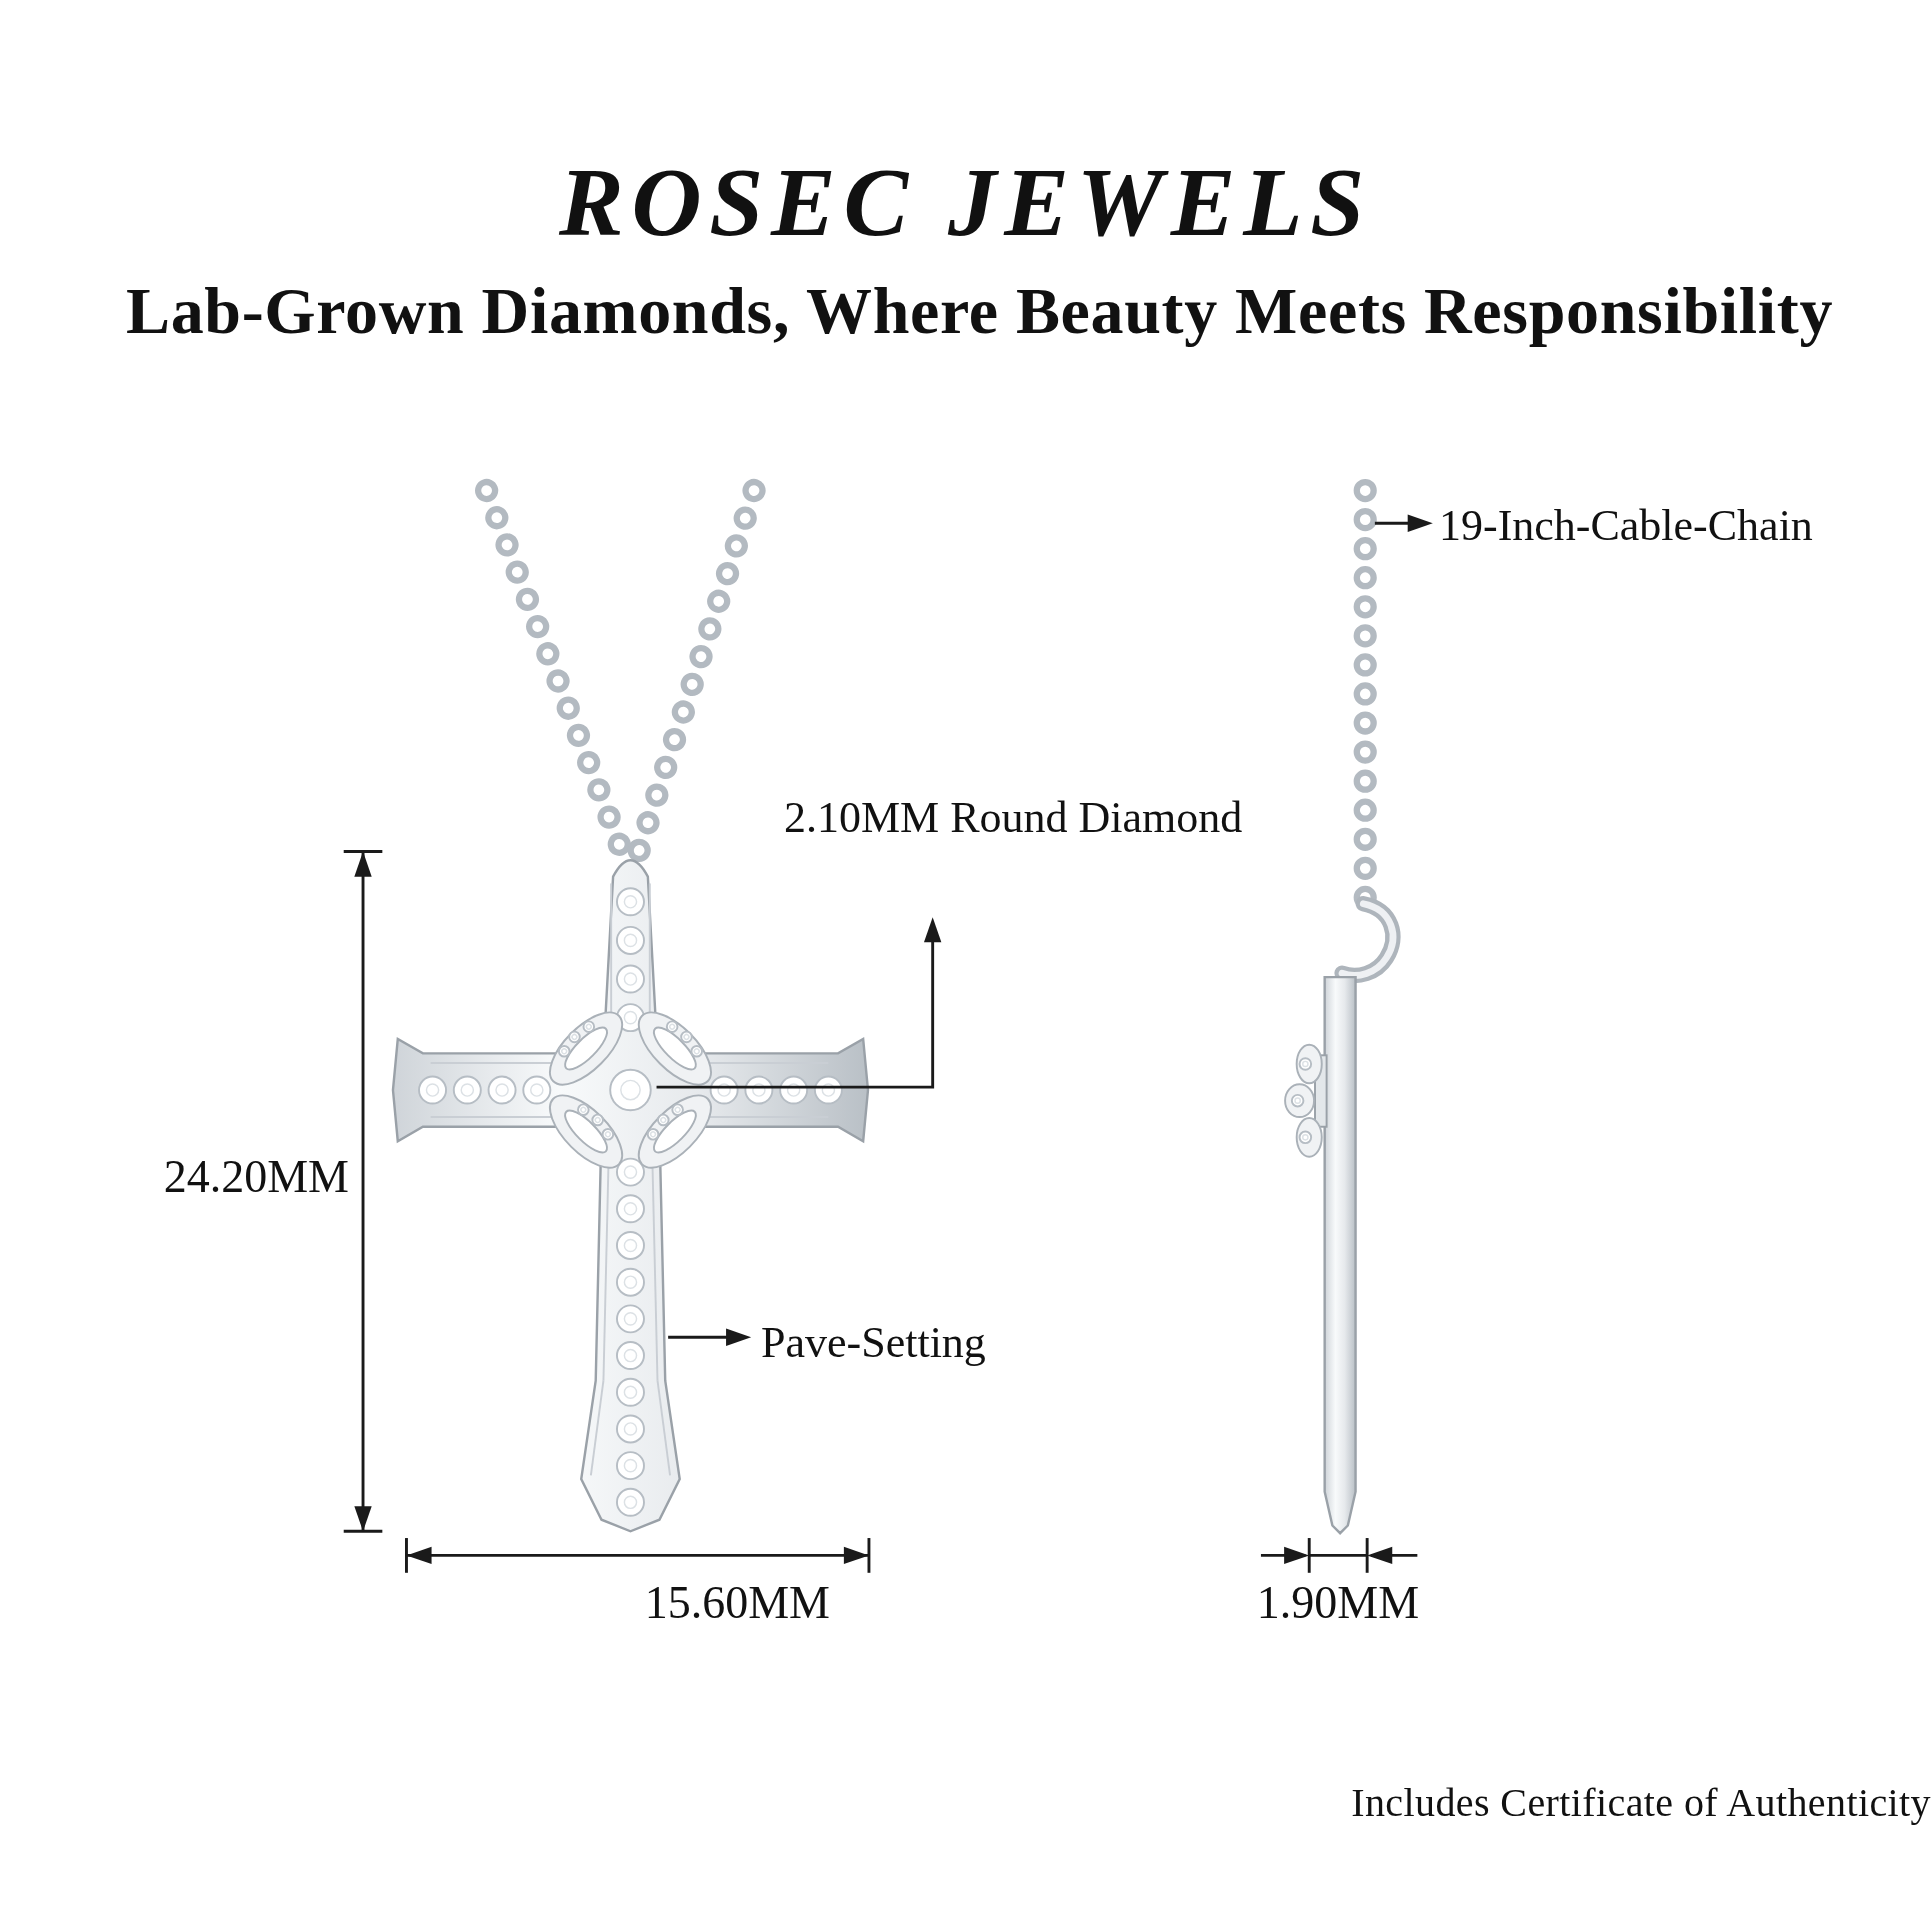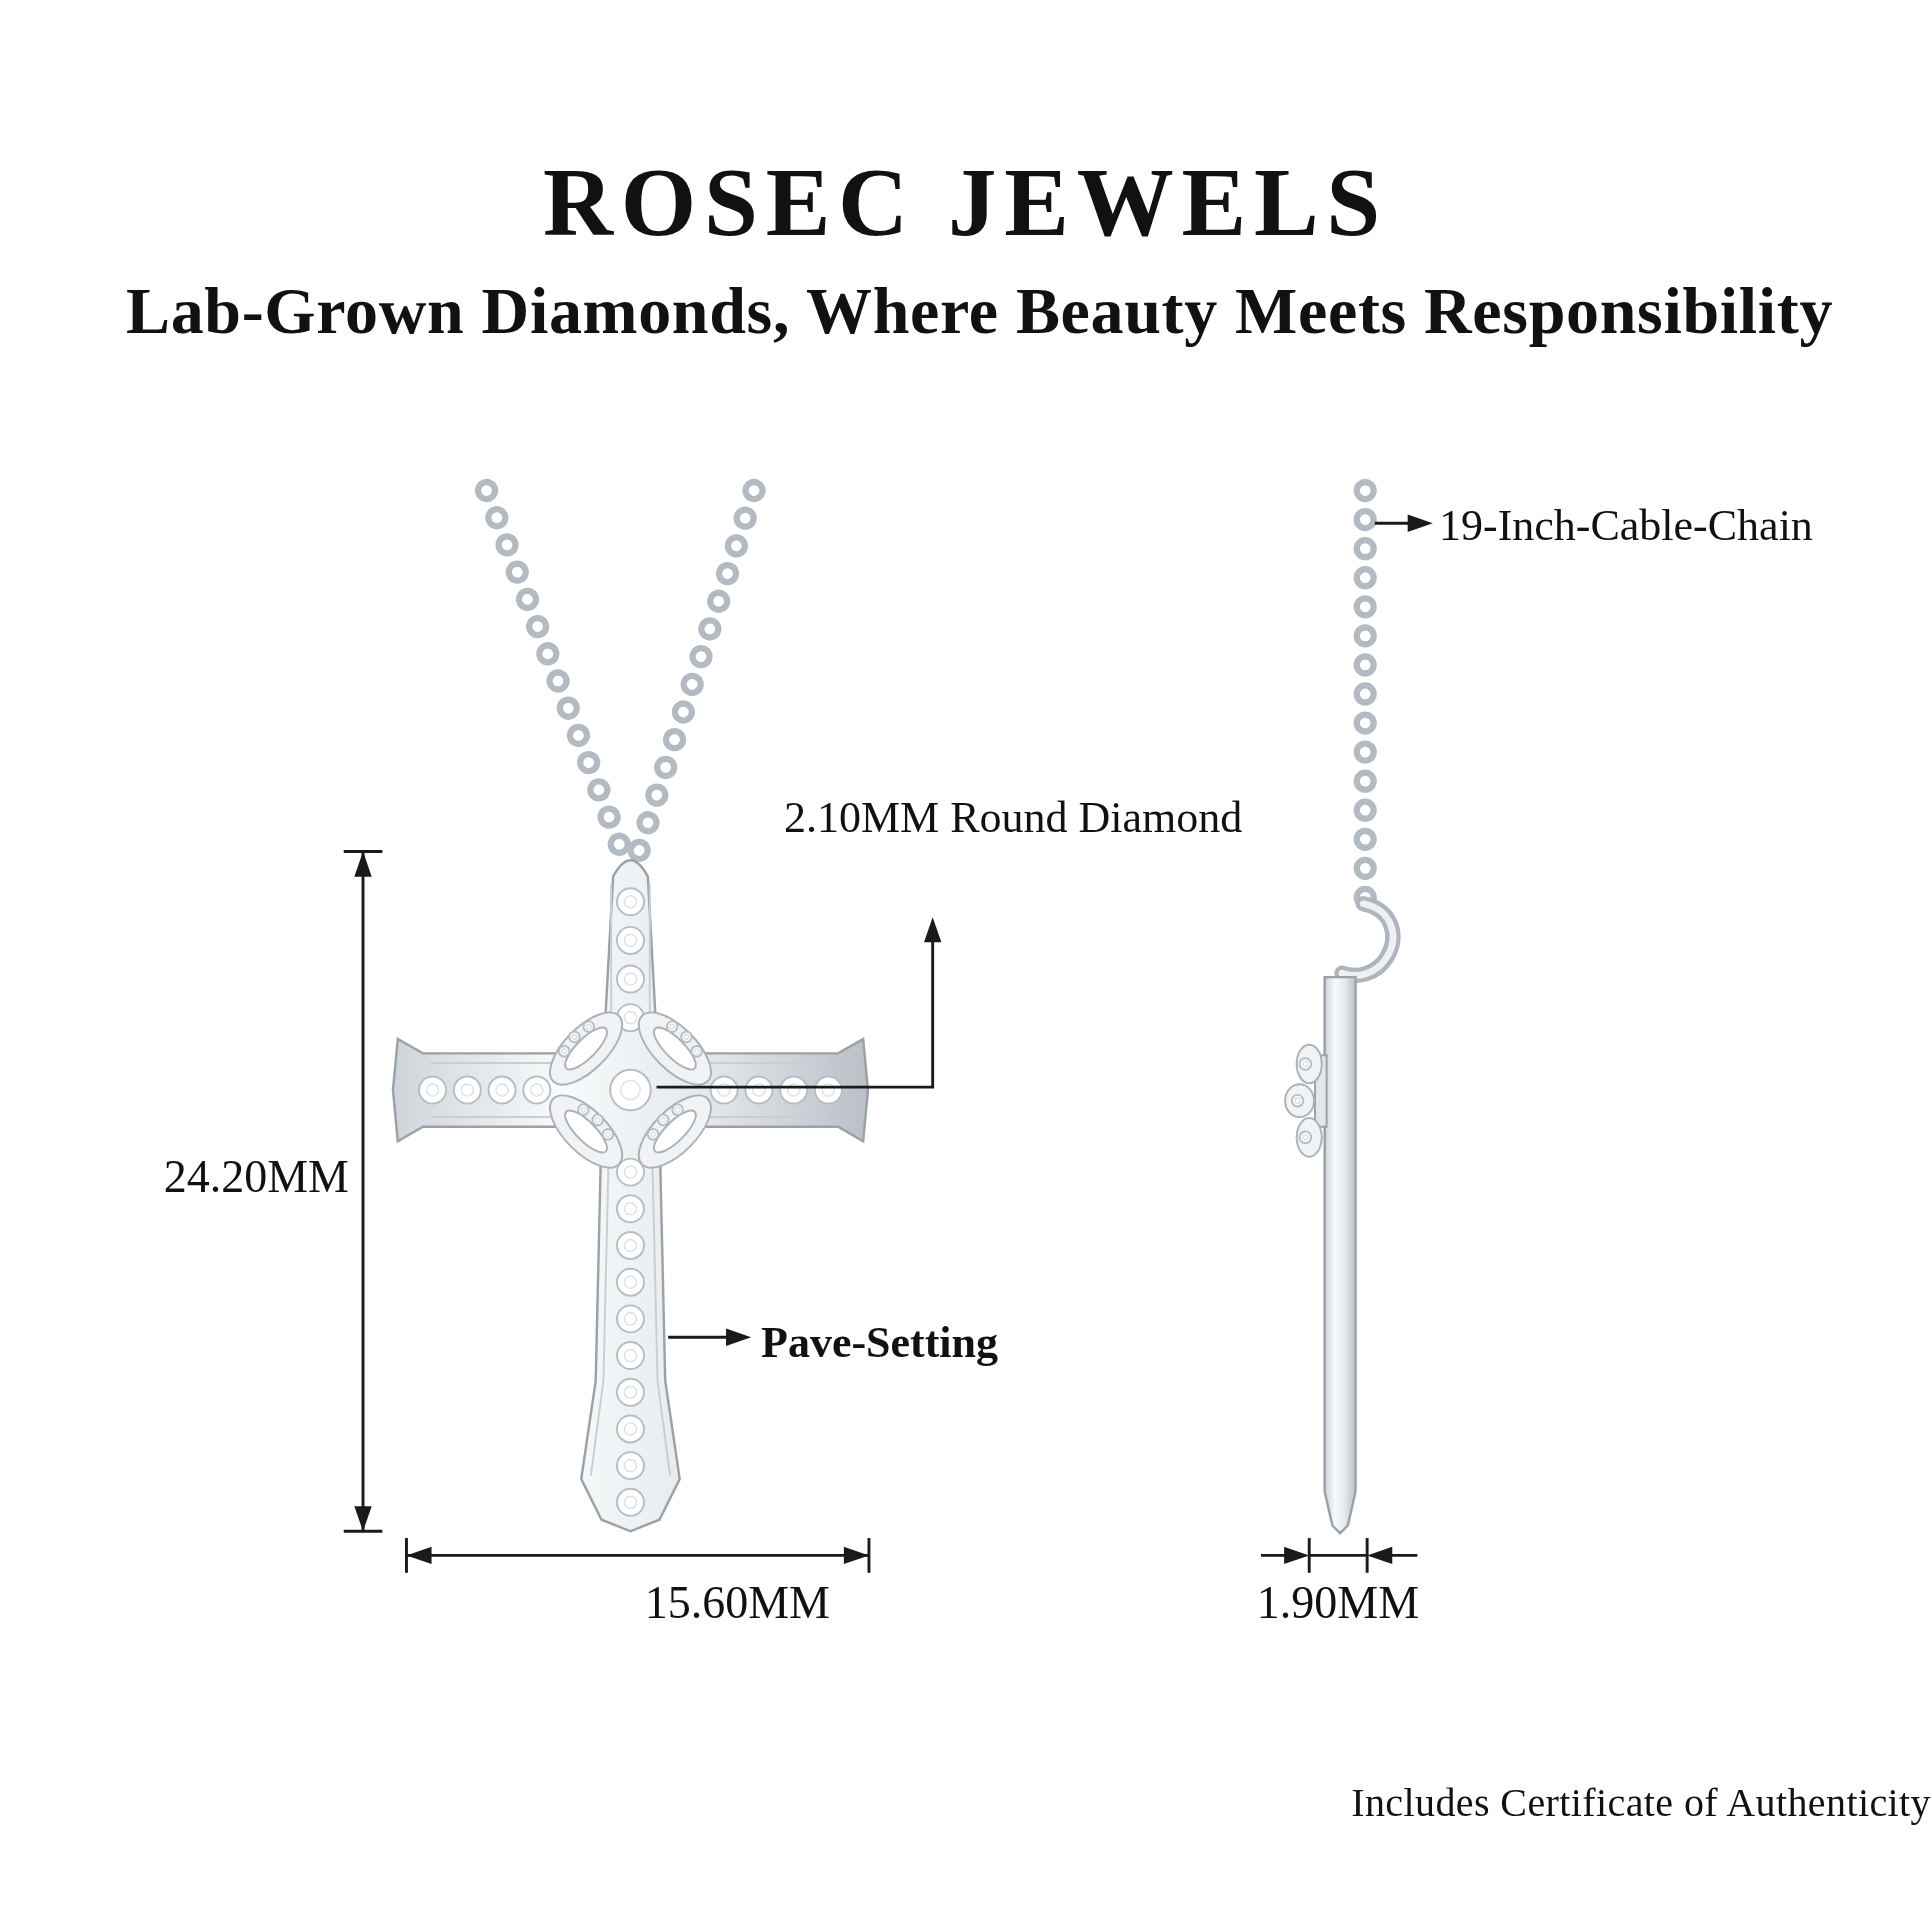--- a/index.html
+++ b/index.html
@@ -1,19 +1,19 @@
 <!DOCTYPE html>
 <html><head>
 <meta charset="utf-8">
 <style>
   html,body{margin:0;padding:0;background:#ffffff;}
   .page{position:relative;width:1931px;height:1931px;background:#ffffff;overflow:hidden;
         font-family:"Liberation Serif", serif;color:#111111;}
   .brand-title{position:absolute;left:0;right:0;top:89px;text-align:center;
-        font-size:97px;font-weight:700;letter-spacing:0.08em;line-height:1;}
+        font-size:97px;font-weight:700;letter-spacing:0.08em;line-height:1;font-style:italic;}
   .brand-tagline{position:absolute;left:0;right:0;top:218px;text-align:center;
         font-size:66px;font-weight:700;letter-spacing:0.01em;line-height:1.15;padding-left:28px;}
   .diagram-svg{position:absolute;left:0;top:0;width:1931px;height:1931px;}
   .callout{position:absolute;font-size:44px;line-height:1.25;white-space:nowrap;}
   .dim-label{position:absolute;font-size:46px;white-space:nowrap;}
   .footer-note{position:absolute;left:0;right:0;top:1779px;text-align:right;
         font-size:40px;letter-spacing:0.01em;}
   
   .chain-outer{stroke:#b3bac1;stroke-width:24;stroke-linecap:round;
         stroke-dasharray:0.1 30;fill:none;}
@@ -248,21 +248,21 @@
       <polygon class="arr" points="778,1385 752,1376 752,1394"></polygon>
     </g>
   </svg>
 
   <div class="callout" style="left:1439px;top:498px;">19-Inch-Cable-Chain</div>
 
   <div class="callout" style="left:784px;top:790px;">
     <div>2.10MM Round Diamond</div>
   </div>
 
-  <div class="callout" style="left:761px;top:1315px;font-weight:bold;">Pave-Setting</div>
+  <div class="callout" style="left:761px;top:1315px;">Pave-Setting</div>
 
   <div class="dim-label" style="left:135px;top:1150px;width:214px;text-align:right;">24.20MM</div>
 
   <div class="dim-label" style="left:444px;top:1576px;width:386px;text-align:right;">15.60MM</div>
 
   <div class="dim-label" style="left:1145px;top:1576px;width:386px;text-align:center;">1.90MM</div>
 
   <div class="footer-note">Includes Certificate of Authenticity</div>
 </div>
 

